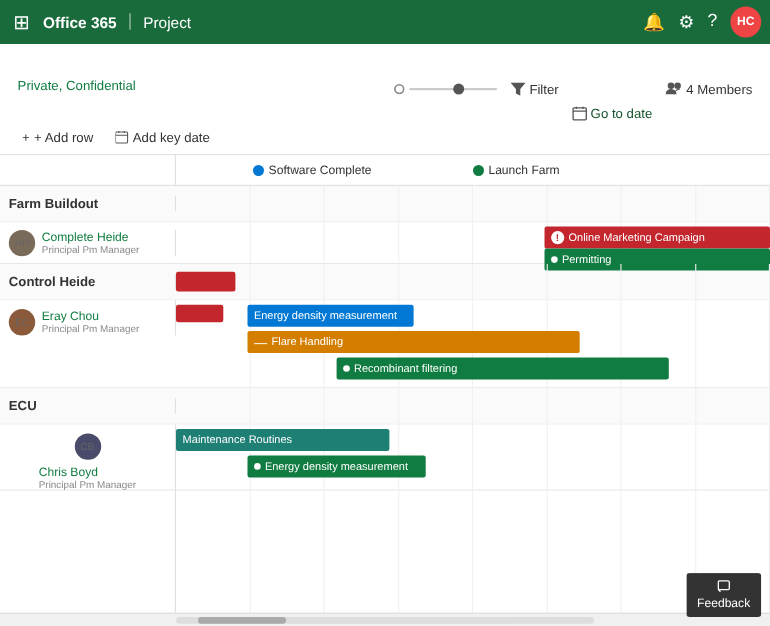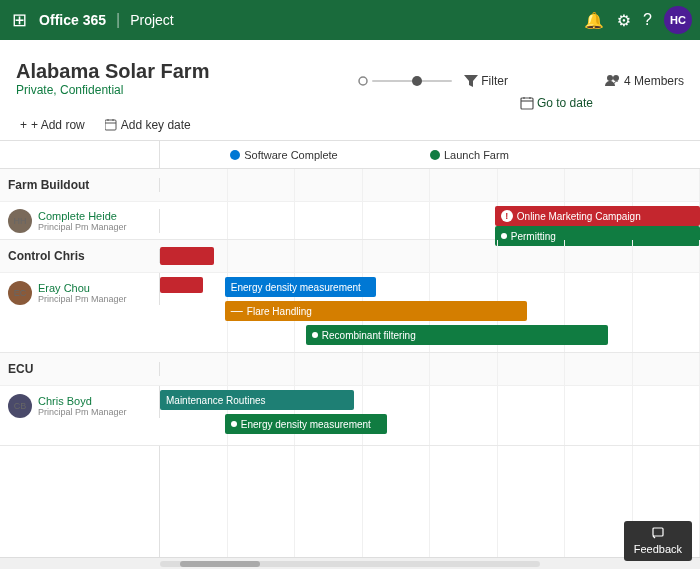--- a/index.html
+++ b/index.html
@@ -38,21 +38,21 @@
       display: flex;
       align-items: center;
       gap: 12px;
     }
     .nav-icon {
       color: white;
       font-size: 16px;
       cursor: pointer;
     }
     .nav-avatar {
-      background: #4c1d95;
+      background: #ef4444;
       color: white;
       border-radius: 50%;
       width: 28px;
       height: 28px;
       display: flex;
       align-items: center;
       justify-content: center;
       font-size: 11px;
       font-weight: bold;
     }
@@ -396,21 +396,20 @@
     <span class="nav-icon">?</span>
     <div class="nav-avatar">HC</div>
   </div>
 </div>
 
 <div class="content">
 
   <div class="header">
     <div class="header-toolbar">
       <div>
-        <div class="project-title">Alabama Solar Farm</div>
         <div class="project-subtitle">Private, Confidential</div>
       </div>
       <div class="toolbar-right">
         <div class="zoom-slider">
           <svg width="10" height="10" viewBox="0 0 10 10">
               <circle cx="5" cy="5" r="4" fill="none" stroke="#888" stroke-width="1.5"></circle>
             </svg>
           <div class="zoom-track">
               <div class="zoom-thumb"></div>
             </div>
@@ -523,21 +522,21 @@
             <div class="task-bar bar-green" style="left:62%; width:38%; position:absolute; top:24px; background:#107c41;">
               <div class="task-dot"></div>
               <span>Permitting</span>
             </div>
           </div>
         </div>
       </div>
 
       <div class="group-section">
         <div class="group-row">
-          <div class="group-label">Control Chris</div>
+          <div class="group-label">Control Heide</div>
           <div class="group-gantt">
             <div class="grid-lines">
                 <div class="grid-line"></div>
                 <div class="grid-line"></div>
                 <div class="grid-line"></div>
                 <div class="grid-line"></div>
                 <div class="grid-line"></div>
                 <div class="grid-line"></div>
                 <div class="grid-line"></div>
                 <div class="grid-line"></div>
@@ -595,21 +594,21 @@
                 <div class="grid-line"></div>
                 <div class="grid-line"></div>
                 <div class="grid-line"></div>
                 <div class="grid-line"></div>
                 <div class="grid-line"></div>
                 <div class="grid-line"></div>
               </div>
           </div>
         </div>
         <div class="person-row" style="height:60px;">
-          <div class="person-label" style="align-self:flex-start; padding-top:8px;">
+          <div class="person-label" style="align-self:flex-start; padding-top:8px;flex-direction:column;">
             <div class="person-avatar" style="background:#4a4a6a;">CB</div>
             <div class="person-info">
               <span class="person-name">Chris Boyd</span>
               <span class="person-role">Principal Pm Manager</span>
             </div>
           </div>
           <div class="person-gantt" style="position:relative;">
             <div class="grid-lines">
                 <div class="grid-line"></div>
                 <div class="grid-line"></div>

